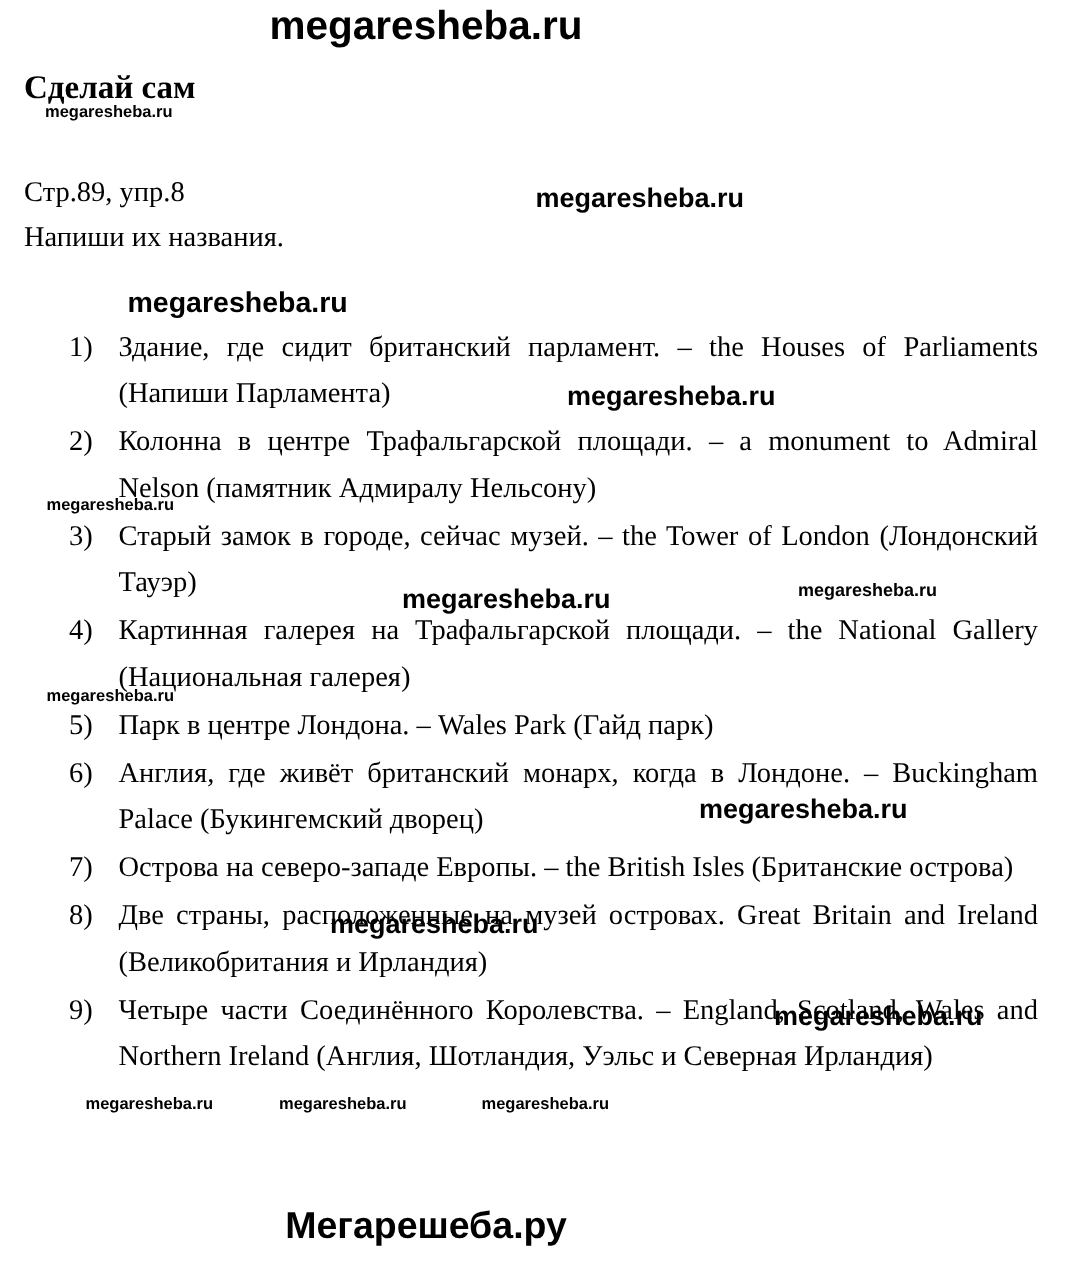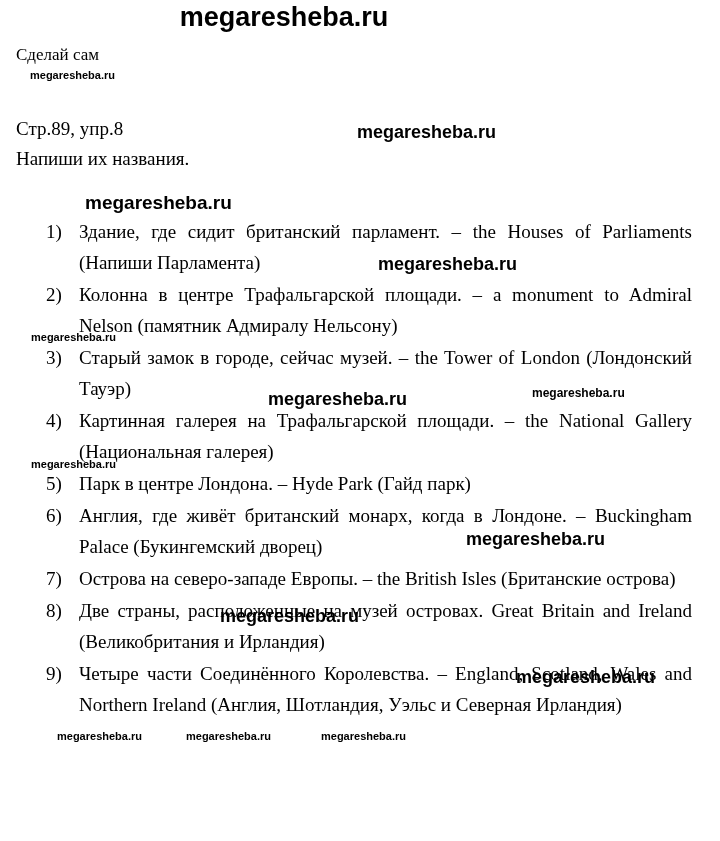--- a/index.html
+++ b/index.html
@@ -17,21 +17,21 @@
   }
   .header-title {
     position: absolute; top: 2px; left: 0; width: 100%;
     text-align: center;
     font-family: "Liberation Sans", sans-serif;
     font-weight: bold; font-size: 27px;
   }
   .section-title {
     position: absolute; left: 16px; top: 45px;
     font-family: "Liberation Serif", serif;
-    font-weight: normal; font-size: 17px;
+    font-weight: bold; font-size: 22px;
   }
   .exercise-ref {
     position: absolute; left: 16px; top: 118px;
     font-size: 19px;
   }
   .instruction {
     position: absolute; left: 16px; top: 148px;
     font-size: 19px;
     text-align: center;
   }
@@ -91,21 +91,21 @@
     <div class="item">
       <span class="num">3)</span>
       <span class="text">Старый замок в городе, сейчас музей. – the Tower of London (Лондонский Тауэр)</span>
     </div>
     <div class="item">
       <span class="num">4)</span>
       <span class="text">Картинная галерея на Трафальгарской площади. – the National Gallery (Национальная галерея)</span>
     </div>
     <div class="item">
       <span class="num">5)</span>
-      <span class="text">Парк в центре Лондона. – Hyde Park (Гайд парк)</span>
+      <span class="text">Парк в центре Лондона. – Wales Park (Гайд парк)</span>
     </div>
     <div class="item">
       <span class="num">6)</span>
       <span class="text">Англия, где живёт британский монарх, когда в Лондоне. – Buckingham Palace (Букингемский дворец)</span>
     </div>
     <div class="item">
       <span class="num">7)</span>
       <span class="text">Острова на северо-западе Европы. – the British Isles (Британские острова)</span>
     </div>
     <div class="item">
@@ -123,14 +123,15 @@
   <span class="wm lg" style="left:268px; top:389px;">megaresheba.ru</span>
   <span class="wm sm" style="left:532px; top:386px; font-size:12px;">megaresheba.ru</span>
   <span class="wm sm" style="left:31px; top:458px;">megaresheba.ru</span>
   <span class="wm lg" style="left:466px; top:529px;">megaresheba.ru</span>
   <span class="wm lg" style="left:220px; top:606px;">megaresheba.ru</span>
   <span class="wm lg" style="left:516px; top:667px;">megaresheba.ru</span>
   <span class="wm sm" style="left:57px; top:730px;">megaresheba.ru</span>
   <span class="wm sm" style="left:186px; top:730px;">megaresheba.ru</span>
   <span class="wm sm" style="left:321px; top:730px;">megaresheba.ru</span>
 
+  <div class="footer-title">Мегарешеба.ру</div>
 
 </div>
 
 </body></html>

